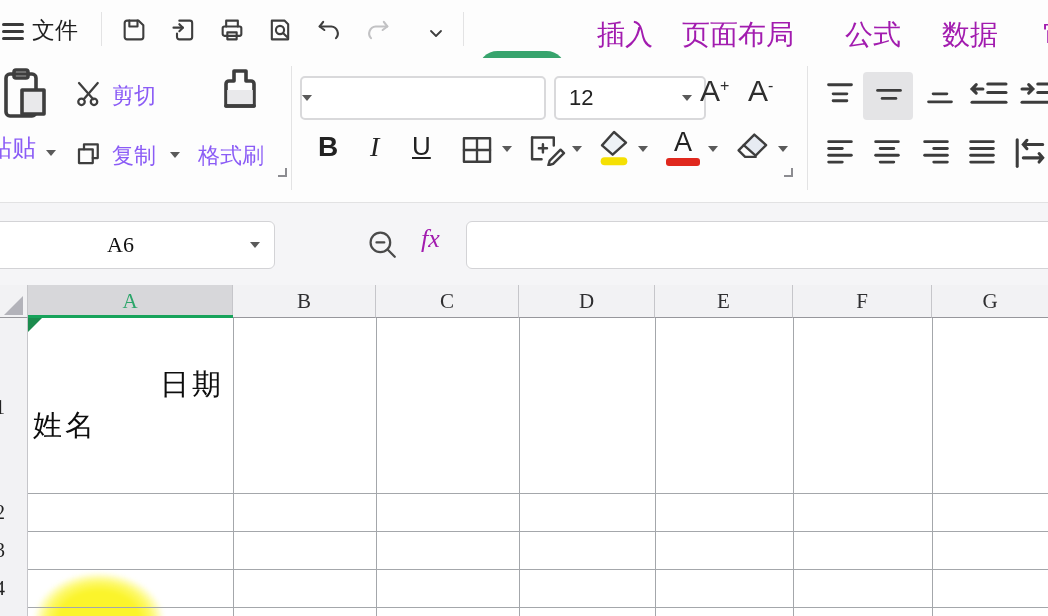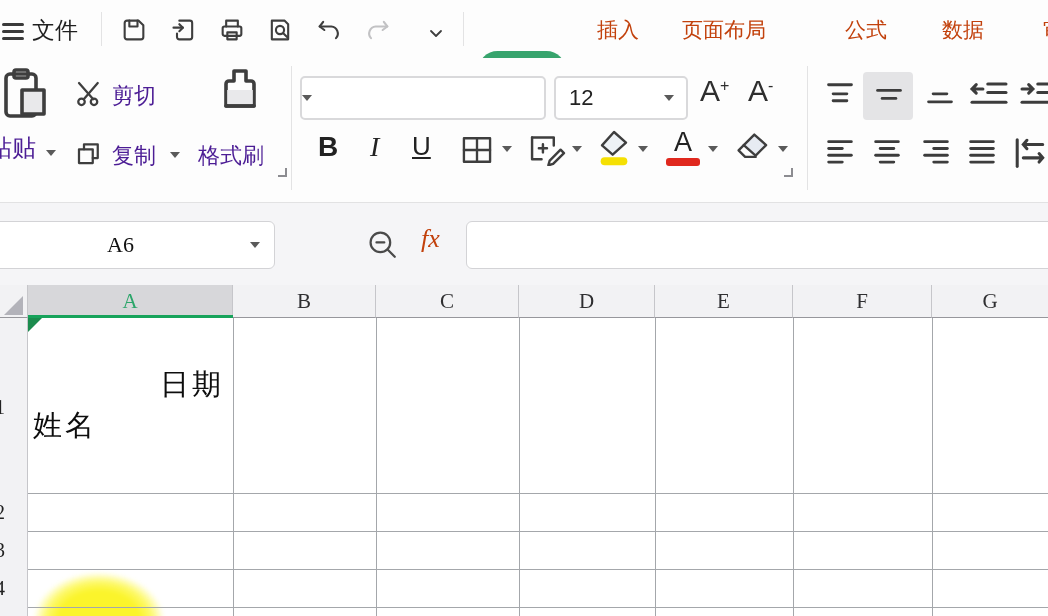--- a/index.html
+++ b/index.html
@@ -9,50 +9,50 @@
 
   
   .tabbar { position:absolute; left:0; top:0; width:1048px; height:58px; background:#fdfdfd; }
   .hamburger { position:absolute; left:2px; top:19px; width:22px; height:20px; cursor:pointer; }
   .hamburger i { display:block; height:3px; background:#3a3a3a; border-radius:2px; margin-top:4px; }
   .file-label { position:absolute; left:32px; top:15px; font-size:23px; color:#1f1f1f; }
   .vdiv { position:absolute; top:12px; width:1px; height:34px; background:#e3e3e4; }
   .qicon { position:absolute; top:16px; width:28px; height:28px; }
   .qicon svg { width:28px; height:28px; }
   .chev-sm { position:absolute; top:26px; }
-  .tab { position:absolute; top:16px; font-size:21px; color:#c2410c; white-space:nowrap; cursor:pointer; }
+  .tab { position:absolute; top:16px; font-size:28px; color:#a21caf; white-space:nowrap; cursor:pointer; }
   .tab-pill { position:absolute; left:478px; top:10px; width:88px; height:39px; border-radius:20px;
     background:#37A46D; color:#fff; font-size:21px; display:flex; align-items:center; justify-content:center;
     letter-spacing:2px; cursor:pointer;margin-top:41px; }
 
   
   .ribbon { position:absolute; left:0; top:58px; width:1048px; height:145px; background:#fdfdfd;
     border-bottom:1px solid #e2e2e3; }
-  .rlabel { font-size:22px; color:#4c1d95; white-space:nowrap; }
+  .rlabel { font-size:22px; color:#8b5cf6; white-space:nowrap; }
   .drop { display:inline-block; width:0; height:0; border-left:5px solid transparent;
     border-right:5px solid transparent; border-top:6px solid #5a5a5a; }
   .corner { position:absolute; width:9px; height:9px; border-right:2px solid #8c8c91; border-bottom:2px solid #8c8c91; }
 
   .combo { position:absolute; background:#fff; border:2px solid #d9d9db; border-radius:5px;
     display:flex; align-items:center; }
   .combo .val { font-size:22px; color:#222; padding-left:13px; flex:1; }
   .combo .drop { margin-right:12px; }
 
   .btn-ic { position:absolute; cursor:pointer; }
   .char-btn { font-size:27px; color:#2e2e2e; }
 
   .hl-box { position:absolute; background:#e4e4e6; border-radius:4px; }
 
   
   .fbar { position:absolute; left:0; top:203px; width:1048px; height:82px; background:#f5f5f7; }
   .namebox { position:absolute; left:-10px; top:18px; width:285px; height:48px; background:#fff;
     border:1px solid #d3d3d6; border-radius:6px; display:flex; align-items:center; }
   .namebox .val { flex:1; text-align:center; font-family:"Liberation Serif", serif; font-size:22px; color:#111; }
   .fx { position:absolute; left:421px; top:21px; font-family:"Liberation Serif", serif; font-style:italic;
-    font-size:26px; color:#c2410c; }
+    font-size:26px; color:#a21caf; }
   .finput { position:absolute; left:466px; top:18px; width:600px; height:48px; background:#fff;
     border:1px solid #d3d3d6; border-radius:6px; font-size:20px; padding:0 10px; color:#111; }
 
   
   .grid { position:absolute; left:0; top:285px; width:1048px; height:331px; background:#fff; overflow:hidden; }
   .colhead { position:absolute; top:0; height:33px; background:#f2f2f4; border-bottom:1px solid #97979c;
     display:flex; align-items:center; justify-content:center;
     font-family:"Liberation Serif", serif; font-size:21px; color:#2f2f31; border-right:1px solid #c6c6ca; }
   .colhead.sel { background:#d7d7da; color:#2aa569; border-bottom:none; }
   .sel-underline { position:absolute; left:28px; top:30px; width:205px; height:3px; background:#17a35b; z-index:4; }
@@ -184,21 +184,21 @@
           <path d="M2 19 h14"></path>
         </svg>
     </div>
     <div class="rlabel" style="position:absolute; left:198px; top:83px">格式刷</div>
     <div class="corner" style="left:278px; top:110px"></div>
     <div class="vdiv" style="left:291px; top:8px; height:124px"></div>
 
     <div class="combo" style="left:300px; top:18px; width:246px; height:44px">
       <span class="drop"></span>
     </div>
-    <div class="combo" style="left:554px; top:18px; width:134px; height:44px">
+    <div class="combo" style="left:554px; top:18px; width:152px; height:44px">
       <span class="val">12</span>
       <span class="drop"></span>
     </div>
     <div class="btn-ic char-btn" style="left:700px; top:16px">
       <span style="font-size:30px">A</span><sup style="font-size:16px">+</sup>
     </div>
     <div class="btn-ic char-btn" style="left:748px; top:16px">
       <span style="font-size:30px">A</span><sup style="font-size:16px">-</sup>
     </div>
 

